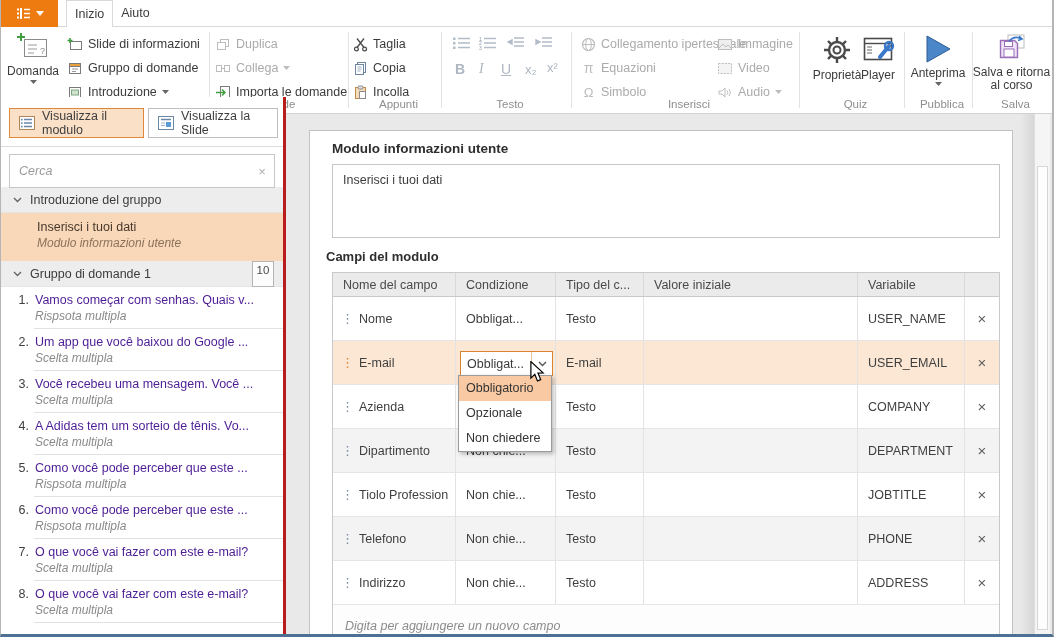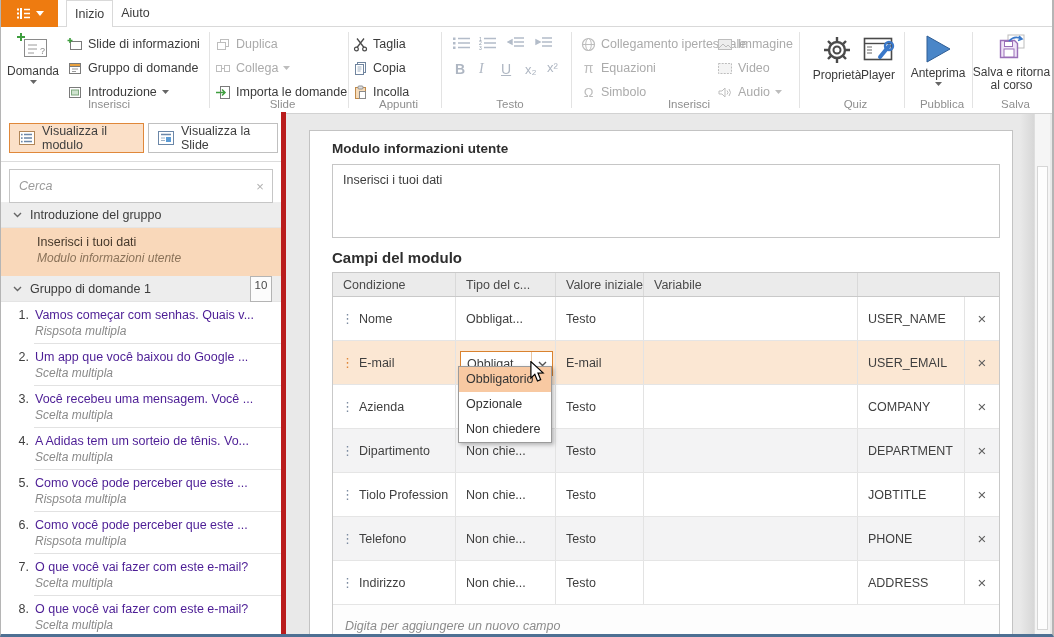--- a/index.html
+++ b/index.html
@@ -21,21 +21,21 @@
   .grp-label { position:absolute; bottom:3px; left:0; right:0; text-align:center; color:#8e8e8e; font-size:11.5px;padding-left:8px; }
   .grp { position:absolute; top:0; bottom:0; }
   .bigbtn { position:absolute; top:3px; text-align:center; cursor:pointer; }
   .bigbtn .blab { font-size:12px; color:#3b3b3b; line-height:13px; margin-top:3px; }
   .smallbtn { position:absolute; height:22px; display:flex; align-items:center; gap:5px; cursor:pointer; white-space:nowrap; color:#3b3b3b; }
   .smallbtn.disabled, .bigbtn.disabled { color:#ababab; cursor:default; }
   .smallbtn.disabled .lbl { color:#ababab; }
   .glyphbtn { position:absolute; color:#aeb6c2; font-size:13px; display:flex; align-items:center; justify-content:center; }
 
   
-  .sidebar { position:absolute; left:0; top:112px; bottom:0; width:285px; background:#fff; border-right:5px solid #b91c1c; overflow:hidden; }
+  .sidebar { position:absolute; left:0; top:97px; bottom:0; width:285px; background:#fff; border-right:3px solid #b91c1c; overflow:hidden; }
   .main { position:absolute; left:285px; top:114px; right:0; bottom:0; background:#e9e9e9; overflow:hidden; }
 
   
   .view-toggle { height:50px; border-bottom:1px solid #dcdcdc; position:relative; }
   .vt-btn { position:absolute; top:11px; height:30px; display:flex; align-items:center; gap:7px; padding:0 9px; cursor:pointer; border:1px solid #c0c0c0; background:#fff; color:#3e3e3e; }
   .vt-btn.active { background:var(--sel-peach,#fbe0c8); border:1px solid var(--sel-border,#e0883a); }
   .search-wrap { height:40px; position:relative; }
   .search-box { position:absolute; left:8px; right:8px; top:7px; height:34px; border:1px solid #c6c6c6; background:#fff; display:flex; align-items:center; }
   .search-box input { flex:1; border:none; outline:none; font:italic 12.5px "Liberation Sans","DejaVu Sans",sans-serif; color:#555; padding-left:9px; background:transparent; }
   .search-box input::placeholder { color:#9a9a9a; font-style:italic; }
@@ -50,21 +50,21 @@
   .q::after { content:''; position:absolute; left:33px; right:0; bottom:0; height:1px; background:#e2e2e2; }
   .q .num { width:28px; text-align:right; color:#3f3f3f; flex:none; }
   .q .qt { margin-left:6px; }
   .q .qt .t { color:#4c1d95; white-space:nowrap; overflow:hidden; max-width:240px; }
   .q .qt .s { font-style:italic; color:#8a8a8a; font-size:12px; margin-top:2px; }
 
   
   .card { position:absolute; left:23px; top:16px; width:704px; height:640px; background:#fff; border:1px solid #c3c3c3; }
   .card-title { position:absolute; left:22px; top:10px; font-weight:bold; font-size:13.5px; color:#2e2e2e; }
   .desc-box { position:absolute; left:22px; top:33px; width:668px; height:74px; border:1px solid #c6c6c6; background:#fff; padding:8px 10px; color:#3d3d3d; cursor:text; }
-  .card-title2 { position:absolute; left:22px; top:118px; font-weight:bold; font-size:15px; color:#2e2e2e; }
+  .card-title2 { position:absolute; left:16px; top:118px; font-weight:bold; font-size:13px; color:#2e2e2e; }
   .ftable { position:absolute; left:22px; top:141px; width:668px; border:1px solid #c9c9c9; background:#fff; }
   .thead { display:grid; grid-template-columns:123px 100px 88px 214px 107px 34px; height:24px; background:#ebebeb; border-bottom:1px solid #c9c9c9; }
   .th { display:flex; align-items:center; padding-left:10px; color:#4a4a4a; border-right:1px solid #d9d9d9; overflow:hidden; white-space:nowrap; }
   .th:last-child { border-right:none; }
   .tr { display:grid; grid-template-columns:123px 100px 88px 214px 107px 34px; height:44px; background:#fff; border-bottom:1px solid #e5e5e5; }
   .tr.alt { background:#f3f3f4; }
   .tr.sel { background:var(--sel-row,#fbe7d3); }
   .td { display:flex; align-items:center; border-right:1px solid #e3e3e3; overflow:hidden; position:relative; color:#3f3f3f; }
   .td:last-child { border-right:none; justify-content:center; }
   .td.namecell { padding-left:8px; gap:10px; }
@@ -73,21 +73,21 @@
   .tr.sel .handle { color:var(--sel-border,#e0883a); }
   .delx { color:#5f5f5f; font-size:15px; cursor:pointer; width:100%; text-align:center; }
   .tfoot { height:42px; display:flex; align-items:center; padding-left:12px; font-style:italic; color:#8c8c8c; background:#fdfdfd; cursor:text; }
 
   
   .combo { position:absolute; left:4px; top:10px; width:93px; height:25px; background:#fff; border:1px solid var(--combo-border,#d9822f); display:flex; align-items:center; cursor:pointer; }
   .combo .cv { flex:1; padding-left:6px; white-space:nowrap; overflow:hidden; color:#3b3b3b; }
   .combo .cbtn { width:21px; height:100%; border-left:1px solid #e8c5a2; display:flex; align-items:center; justify-content:center; }
 
   
-  .dropdown { position:absolute; left:457px; top:366px; width:94px; background:#fff; border:1px solid #9b9b9b; box-shadow:2px 2px 4px rgba(0,0,0,.25); z-index:40; }
+  .dropdown { position:absolute; left:457px; top:375px; width:94px; background:#fff; border:1px solid #9b9b9b; box-shadow:2px 2px 4px rgba(0,0,0,.25); z-index:40; }
   .opt { height:25px; line-height:25px; padding-left:7px; color:#333; white-space:nowrap; cursor:pointer; }
   .opt.hl { background:var(--dd-hl,#f8c9a2); }
 
   
   .sb-track { position:absolute; right:2px; top:0; bottom:0; width:16px; background:#f5f5f5; border-left:1px solid #dedede; }
   .sb-thumb { position:absolute; left:2px; right:2px; top:52px; bottom:4px; background:#fdfdfd; border:1px solid #d6d6d6; }
   .sb-shadow { position:absolute; right:18px; top:0; bottom:0; width:14px; background:linear-gradient(to right,#e9e9e9,#d7d7d7); }
 
   
   .cursor { position:absolute; left:527px; top:361px; z-index:60; pointer-events:none; }
@@ -485,20 +485,21 @@
       </div>
   </div>
 
   <div class="main">
     <div class="card">
       <div class="card-title">Modulo informazioni utente</div>
       <div class="desc-box">Inserisci i tuoi dati</div>
       <div class="card-title2">Campi del modulo</div>
       <div class="ftable">
         <div class="thead" id="thead">
+            <div class="th">Nome del campo</div>
             <div class="th">Condizione</div>
             <div class="th">Tipo del c...</div>
             <div class="th">Valore iniziale</div>
             <div class="th">Variabile</div>
             <div class="th"></div>
           </div>
         <div id="tbody">
             <div class="tr">
               <div class="td namecell">
                 <span class="handle">⋮</span>

